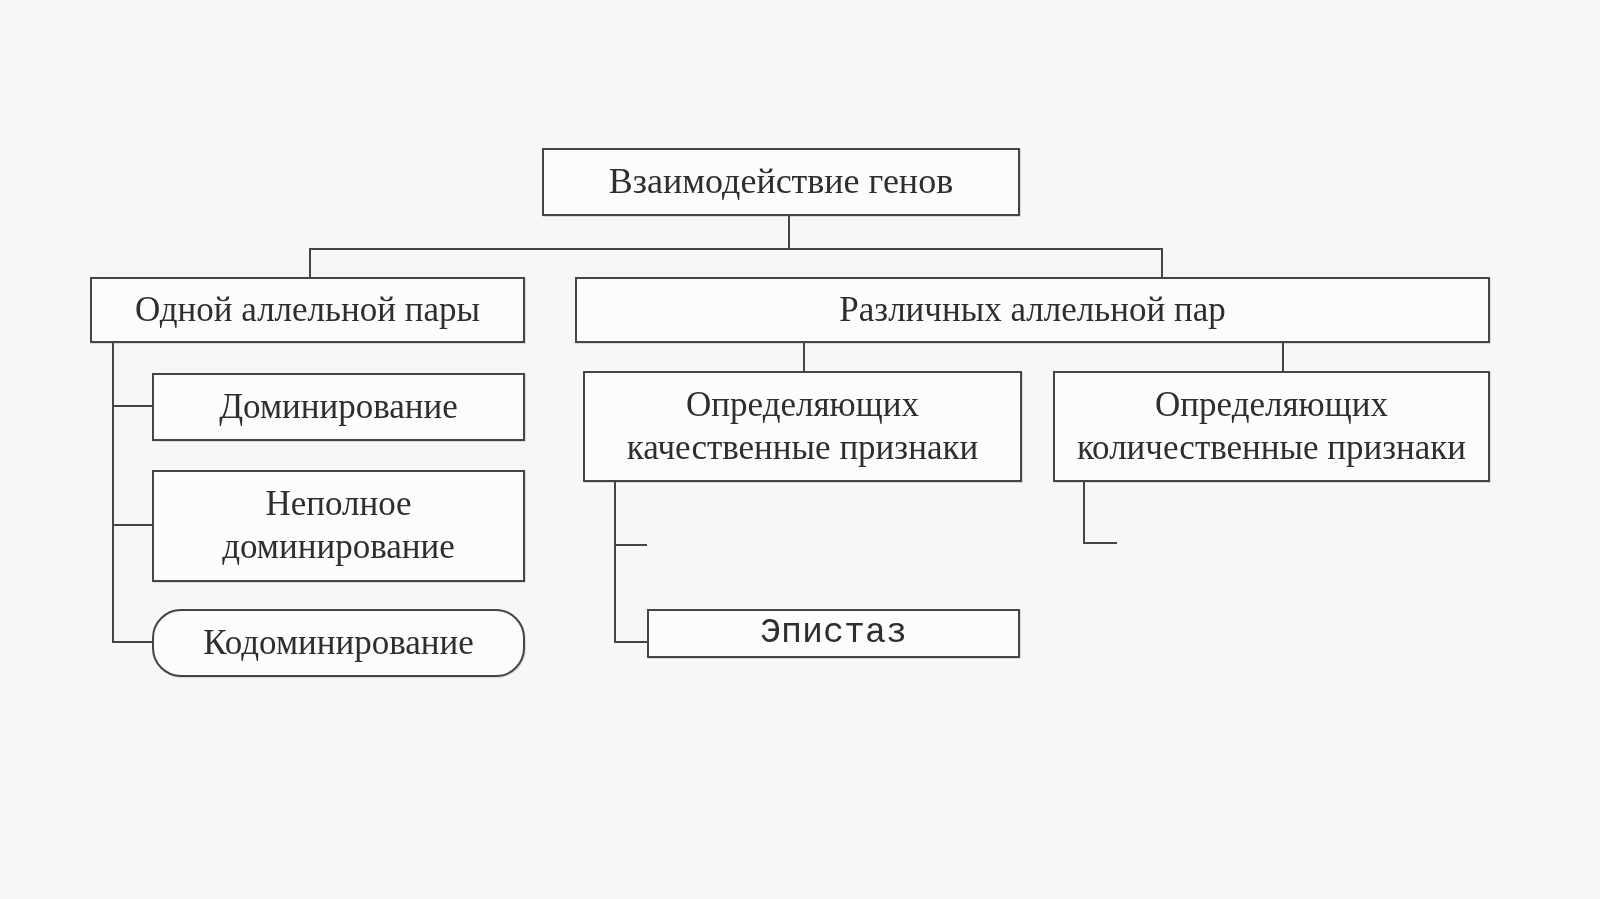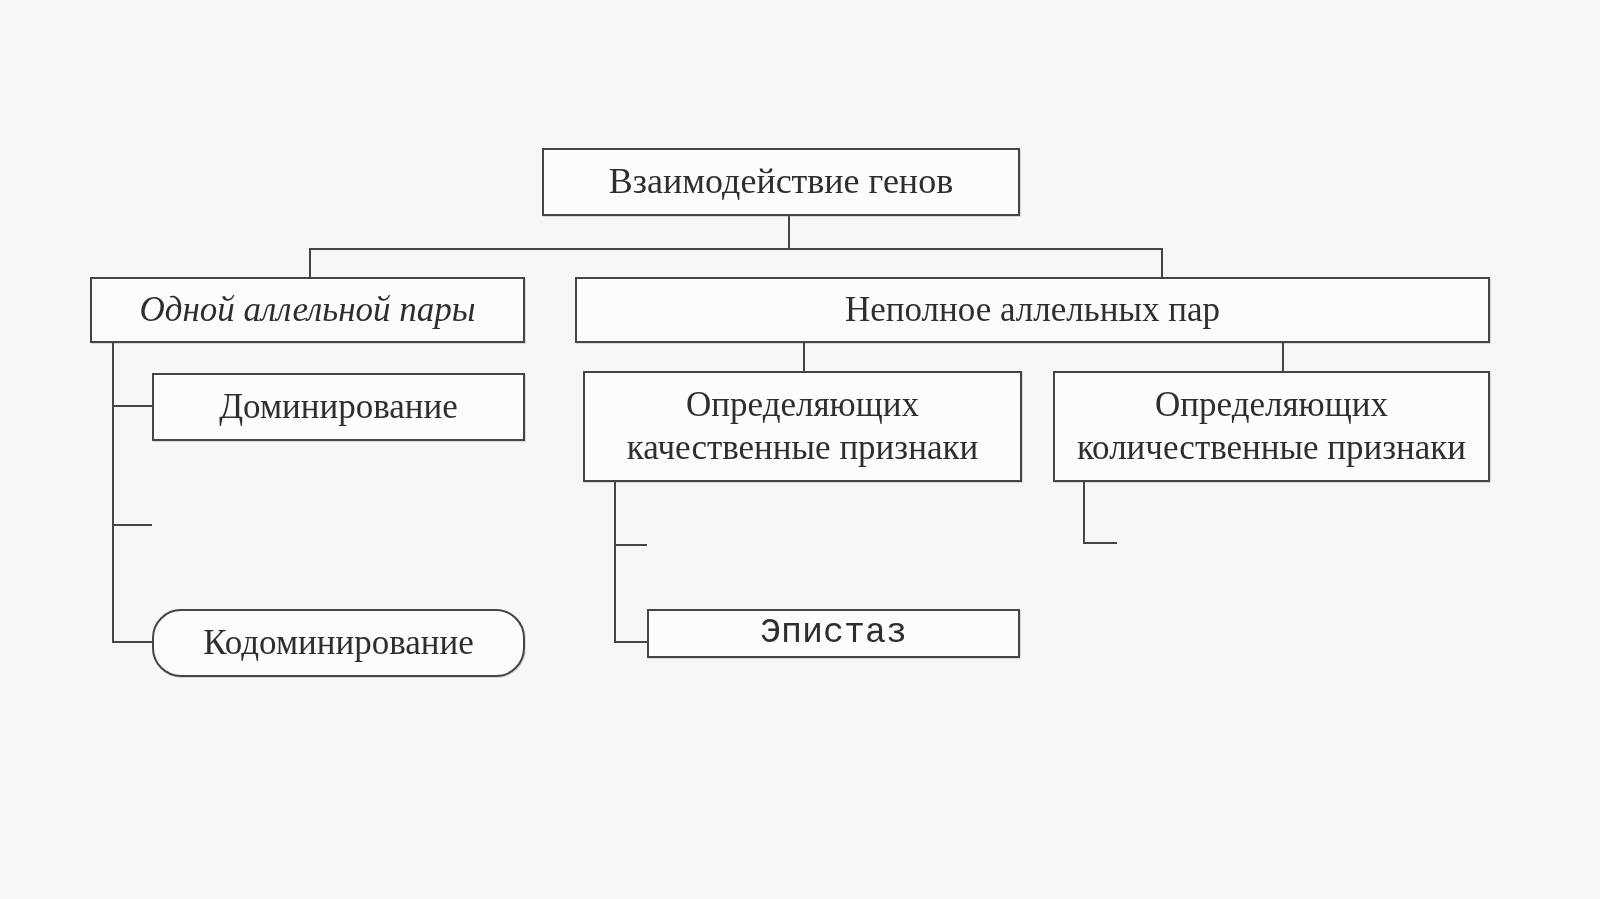--- a/index.html
+++ b/index.html
@@ -45,29 +45,33 @@
 
 <div class="canvas">
 
   <div class="box root single" style="left:542px; top:148px; width:478px; height:68px;">Взаимодействие генов</div>
 
   <div class="line v-line" style="left:788px; top:216px; height:34px;"></div>
   <div class="line h-line" style="left:309px; top:248px; width:854px;"></div>
   <div class="line v-line" style="left:309px; top:248px; height:31px;"></div>
   <div class="line v-line" style="left:1161px; top:248px; height:31px;"></div>
 
-  <div class="box single" style="left:90px; top:277px; width:435px; height:66px;font-style:italic;">Одной аллельной пары</div>
-  <div class="box single" style="left:575px; top:277px; width:915px; height:66px;">Неполное аллельных пар</div>
+  <div class="box single" style="left:90px; top:277px; width:435px; height:66px;">Одной аллельной пары</div>
+  <div class="box single" style="left:575px; top:277px; width:915px; height:66px;">Различных аллельной пар</div>
 
   <div class="line v-line" style="left:112px; top:343px; height:300px;"></div>
   <div class="line h-line" style="left:112px; top:405px; width:40px;"></div>
   <div class="line h-line" style="left:112px; top:524px; width:40px;"></div>
   <div class="line h-line" style="left:112px; top:641px; width:40px;"></div>
 
   <div class="box single" style="left:152px; top:373px; width:373px; height:68px;">Доминирование</div>
+  <div class="box" style="left:152px; top:470px; width:373px; height:112px;">
+    <span>Неполное</span>
+    <span>доминирование</span>
+  </div>
   <div class="box single" style="left:152px; top:609px; width:373px; height:68px;border-radius:29px;">Кодоминирование</div>
 
   <div class="line v-line" style="left:803px; top:343px; height:28px;"></div>
   <div class="line v-line" style="left:1282px; top:343px; height:28px;"></div>
 
   <div class="box" style="left:583px; top:371px; width:439px; height:111px;">
     <span>Определяющих</span>
     <span>качественные признаки</span>
   </div>
 

